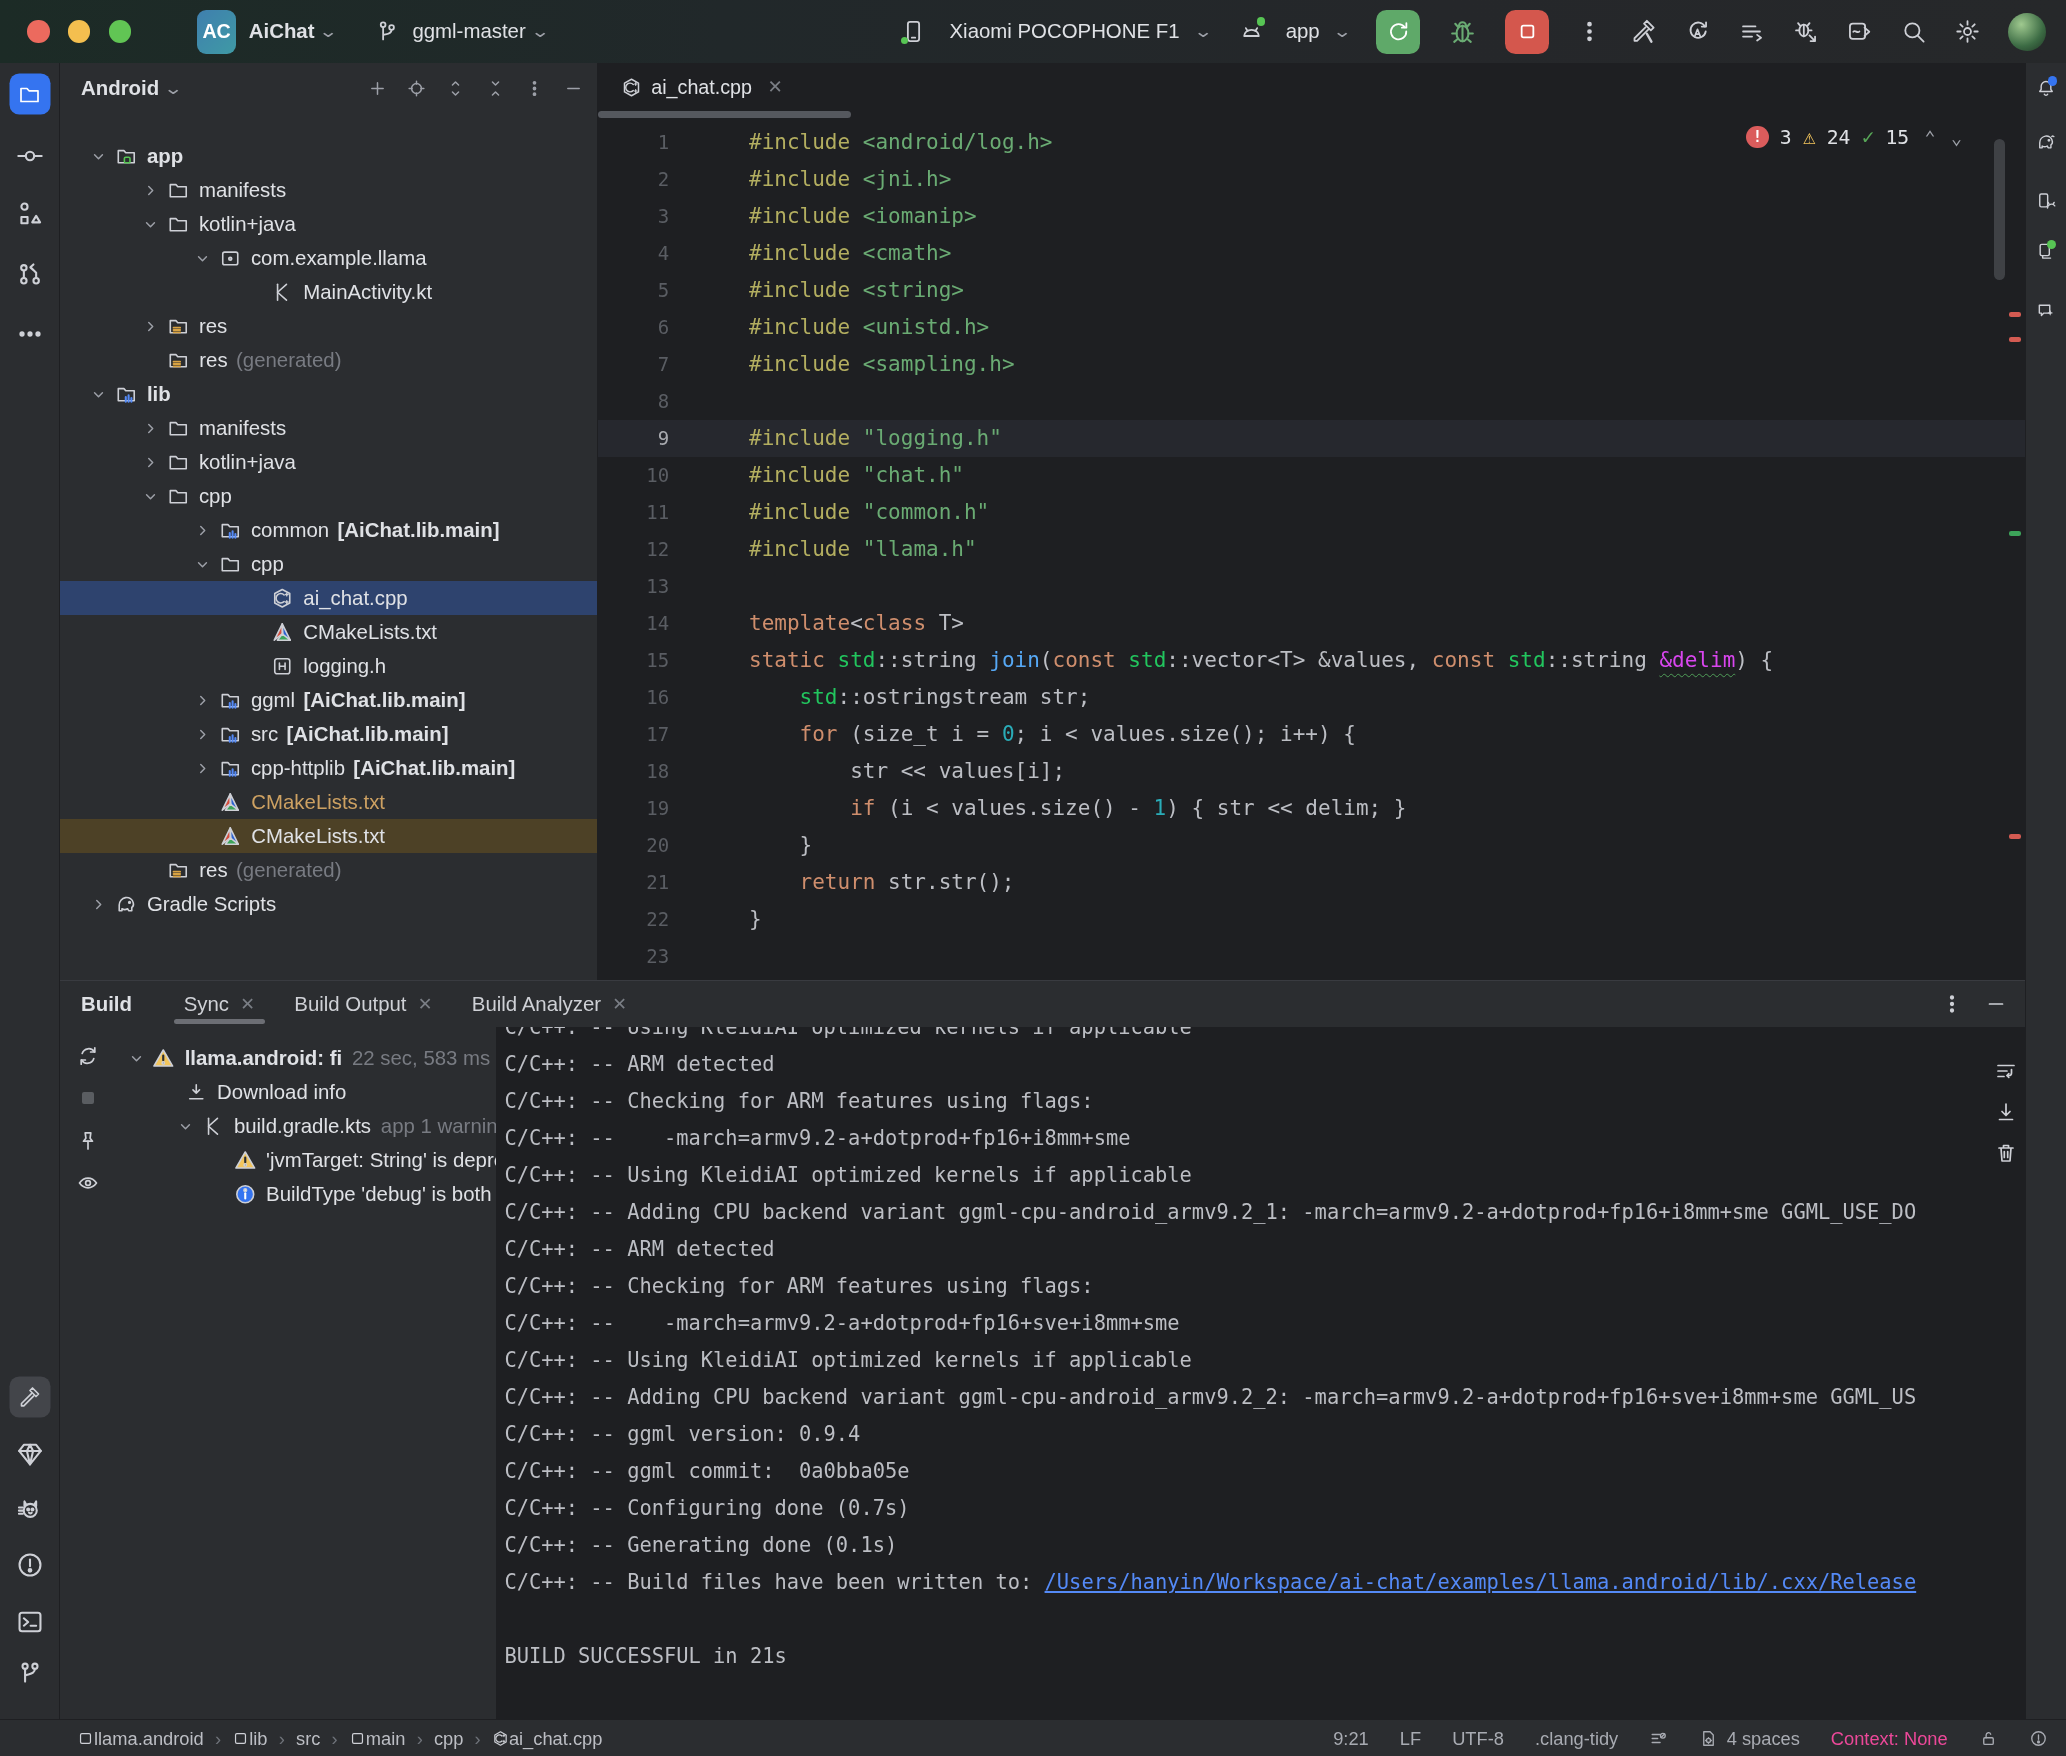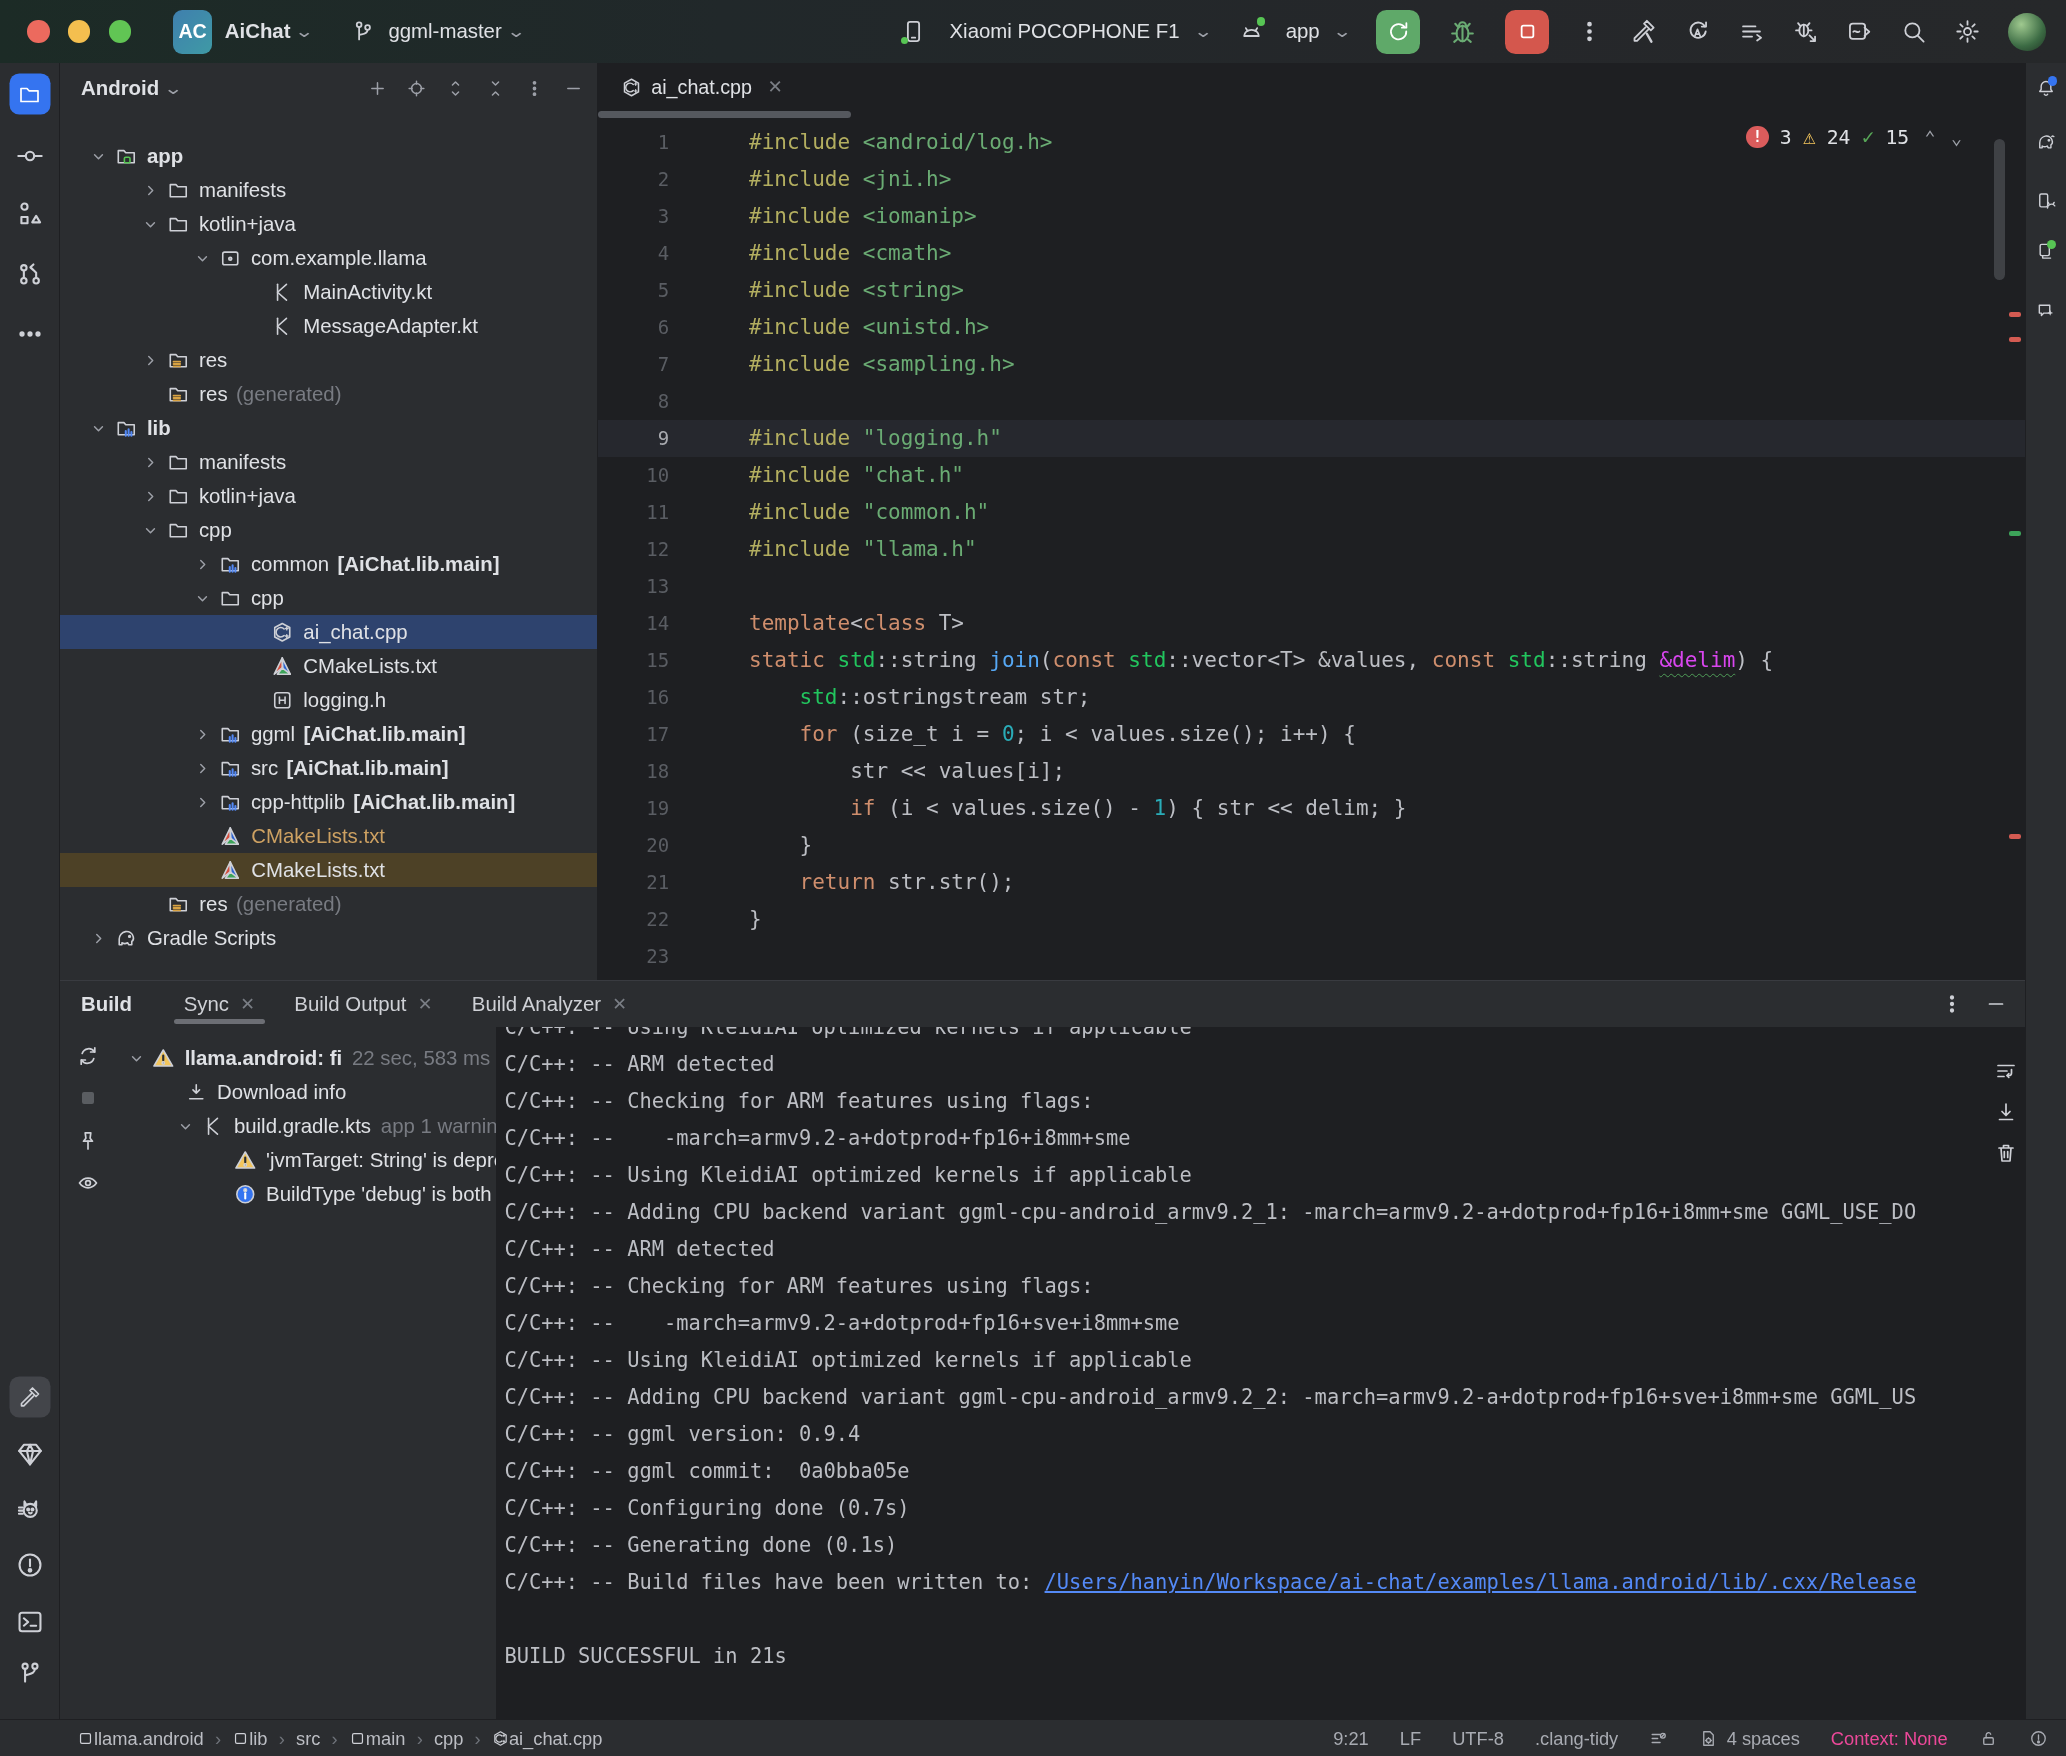--- a/index.html
+++ b/index.html
@@ -8,21 +8,21 @@
        font-family:"Liberation Sans","DejaVu Sans",sans-serif;color:#bcbec4;overflow:hidden;}
   svg{display:block;}
   .ic{width:24px;height:24px;color:#ced0d6;}
   .ic svg{width:100%;height:100%;fill:none;stroke:currentColor;stroke-width:1.7;stroke-linecap:round;stroke-linejoin:round;}
 
   
   .titlebar{position:relative;height:63px;background:linear-gradient(90deg,#1c2b26 0%,#21282a 35%,#25272a 70%,#26282a 100%);
             display:flex;align-items:center;}
   .tlights{display:flex;gap:18.3px;margin-left:27px;}
   .tlight{width:22.5px;height:22.5px;border-radius:50%;}
-  .logo{margin-left:42px;width:39px;height:44px;border-radius:9.1px;background:linear-gradient(135deg,#3f7fae,#3f9aa5);
+  .logo{margin-left:66px;width:39px;height:44px;border-radius:9.1px;background:linear-gradient(135deg,#3f7fae,#3f9aa5);
         color:#fff;font-size:19.7px;font-weight:bold;display:flex;align-items:center;justify-content:center;}
   .tb-label{color:#dfe1e5;font-size:20.4px;margin-left:12.7px;}
   .chev{color:#9da0a8;font-size:17px;margin-left:7px;transform:scaleX(1.4);}
   .tb-group-right{position:absolute;right:0;top:0;height:63px;display:flex;align-items:center;gap:27px;padding-right:19.7px;}
   .tb-btn{width:44px;height:44px;border-radius:10.5px;display:flex;align-items:center;justify-content:center;}
   .run-btn{background:#5fa969;}
   .stop-btn{background:#d4574d;}
   .tb-ico{width:27px;height:27px;color:#ced0d6;}
   .tb-ico svg{width:100%;height:100%;fill:none;stroke:currentColor;stroke-width:1.6;stroke-linecap:round;stroke-linejoin:round;}
   .avatar{width:38px;height:38px;border-radius:50%;background:radial-gradient(circle at 35% 30%,#9fc98f,#3c6b44 60%,#1e3324);}
@@ -419,31 +419,20 @@
               <div class="trow">
                 <span style="width:184px;flex:0 0 184px"></span>
                 <span style="width:27px;flex:0 0 27px"></span>
                 <span class="ic">
                   <svg viewBox="0 0 24 24" fill="none" stroke-linecap="round" stroke-linejoin="round" stroke-width="1.7" stroke="#9b7bd0">
                     <path d="M7 3.5v17"></path>
                     <path d="M16.5 3.5 7 12l9.5 8.5"></path>
                   </svg>
                 </span>
                 <span class="">MainActivity.kt</span>
-              </div>
-              <div class="trow">
-                <span style="width:184px;flex:0 0 184px"></span>
-                <span style="width:27px;flex:0 0 27px"></span>
-                <span class="ic">
-                  <svg viewBox="0 0 24 24" fill="none" stroke-linecap="round" stroke-linejoin="round" stroke-width="1.7" stroke="#9b7bd0">
-                    <path d="M7 3.5v17"></path>
-                    <path d="M16.5 3.5 7 12l9.5 8.5"></path>
-                  </svg>
-                </span>
-                <span class="">MessageAdapter.kt</span>
               </div>
               <div class="trow">
                 <span style="width:80px;flex:0 0 80px"></span>
                 <span class="ic tchev">
                   <svg viewBox="0 0 24 24" fill="none" stroke-linecap="round" stroke-linejoin="round" stroke-width="1.7" stroke="#9da0a8">
                     <path d="M10 7.5 14.5 12 10 16.5"></path>
                   </svg>
                 </span>
                 <span class="ic">
                   <svg viewBox="0 0 24 24" fill="none" stroke-linecap="round" stroke-linejoin="round" stroke-width="1.7" stroke="#9da0a8">

